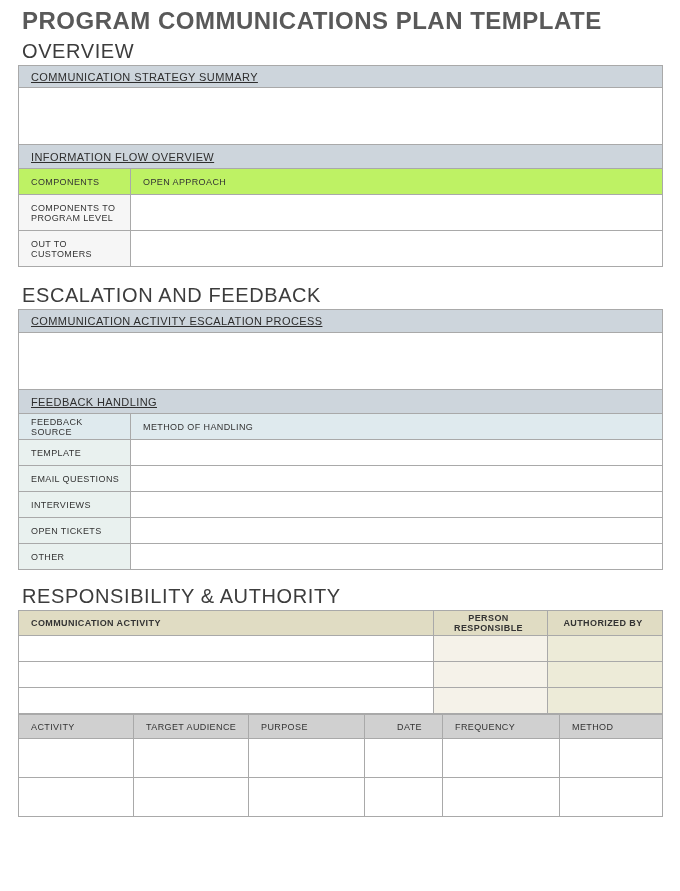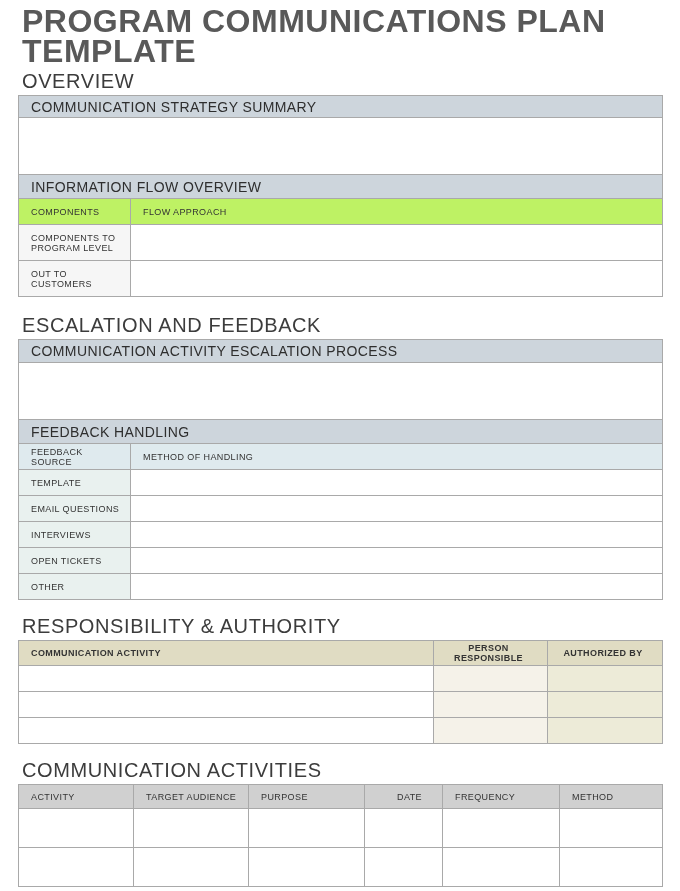--- a/index.html
+++ b/index.html
@@ -4,21 +4,21 @@
 <style>
   html,body{margin:0;padding:0;}
   body{
     width:680px;height:891px;overflow:hidden;background:#ffffff;
     font-family:"Liberation Sans","DejaVu Sans",sans-serif;
     -webkit-font-smoothing:antialiased;
   }
   .page{padding:6px 18px 0 18px;width:644px;}
 
   .doc-title{
-    font-size:32px;font-weight:bold;color:var(--title-color,#595959);
+    font-size:24px;font-weight:bold;color:var(--title-color,#595959);
     letter-spacing:0.5px;line-height:30px;margin:0 0 6px 4px;
   }
   .section-heading{
     font-size:20px;font-weight:400;color:#3c3c3c;letter-spacing:0.6px;
     line-height:18px;margin:0 0 5px 4px;
   }
   .gap-lg{margin-top:19px;}
   .gap-md{margin-top:17px;}
 
   table{
@@ -29,21 +29,21 @@
     border:1px solid var(--border,#a9a9a9);
     padding:0 6px 0 12px;text-align:left;vertical-align:middle;
     font-weight:400;overflow:hidden;white-space:normal;
   }
   table{margin-bottom:0;}
   .tbl{margin-top:0;}
 
   
   .bar{
     background:var(--header-bar,#cdd5dc);height:21px;
-    font-size:14px;color:#2e2e2e;
+    font-size:11px;color:#2e2e2e;text-decoration:underline;
   }
   .bar-tall{height:23px;}
   .empty-block{height:56px;background:#ffffff;}
 
   
   .flow-label{background:var(--flow-label,#f6f6f6);}
   .flow-head{background:#bef264;height:25px;}
   .row-35 td{height:35px;}
   .row-25 td{height:25px;}
 
@@ -80,21 +80,21 @@
       <td colspan="2" class="bar">COMMUNICATION STRATEGY SUMMARY</td>
     </tr>
     <tr>
       <td colspan="2" class="empty-block"></td>
     </tr>
     <tr>
       <td colspan="2" class="bar bar-tall">INFORMATION FLOW OVERVIEW</td>
     </tr>
     <tr class="row-25">
       <td class="flow-label flow-head">COMPONENTS</td>
-      <td class="flow-head">FLOW APPROACH</td>
+      <td class="flow-head">OPEN APPROACH</td>
     </tr>
     <tr class="row-35">
       <td class="flow-label">COMPONENTS TO PROGRAM LEVEL</td>
       <td></td>
     </tr>
     <tr class="row-35">
       <td class="flow-label">OUT TO CUSTOMERS</td>
       <td></td>
     </tr>
   </tbody>
@@ -169,21 +169,20 @@
       <td class="resp-auth"></td>
     </tr>
     <tr class="row-25">
       <td></td>
       <td class="resp-person"></td>
       <td class="resp-auth"></td>
     </tr>
   </tbody>
     </table>
 
-  <div class="section-heading gap-md">COMMUNICATION ACTIVITIES</div>
 
   <table class="tbl">
     <colgroup>
       <col style="width:115px">
         <col style="width:115px">
         <col style="width:116px">
       <col style="width:78px">
         <col style="width:117px">
         <col style="width:103px">
     </colgroup>

